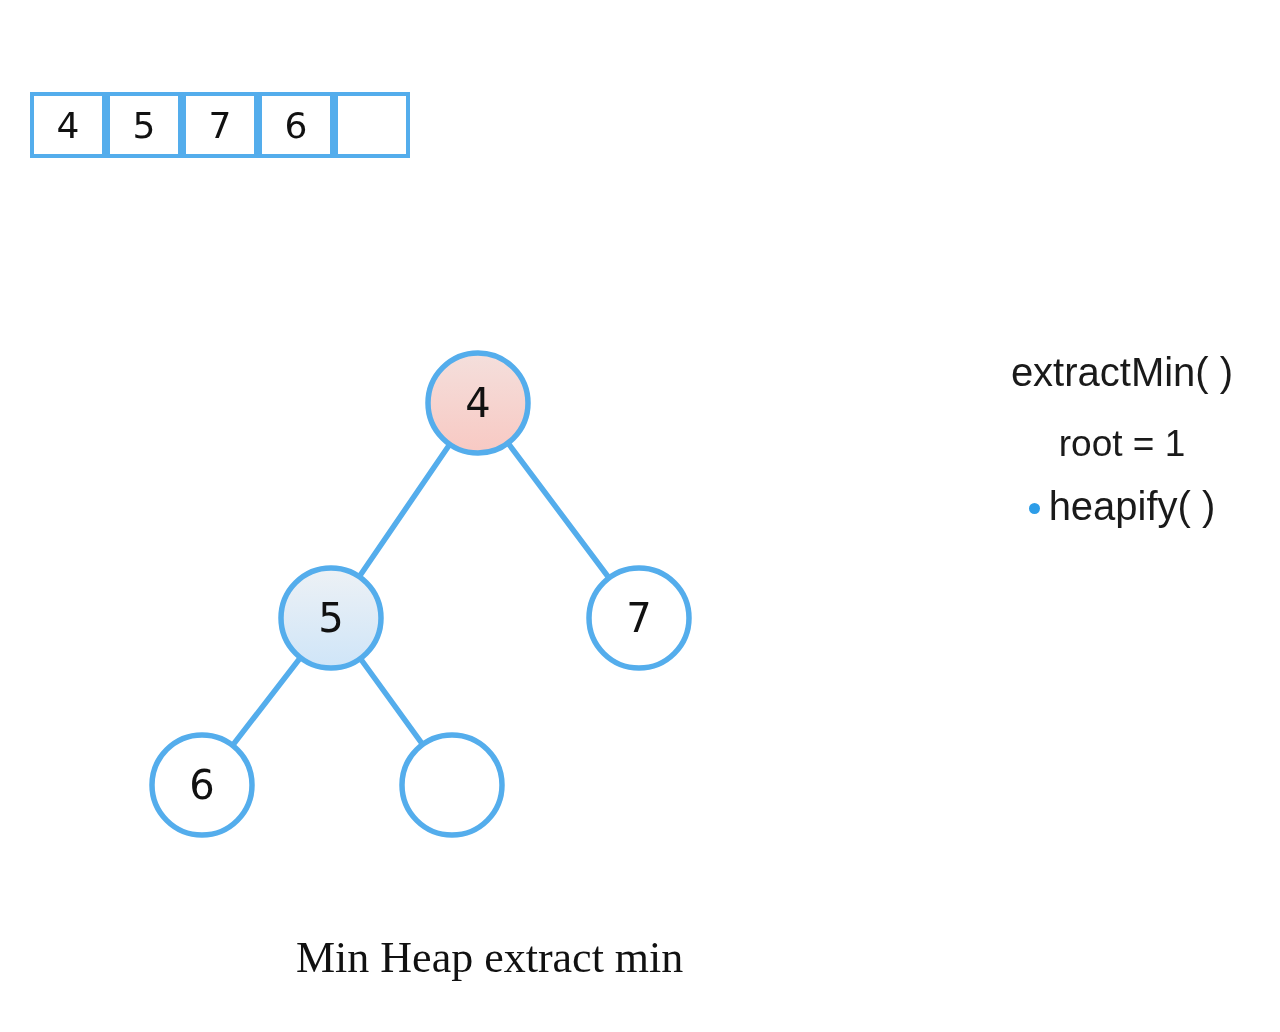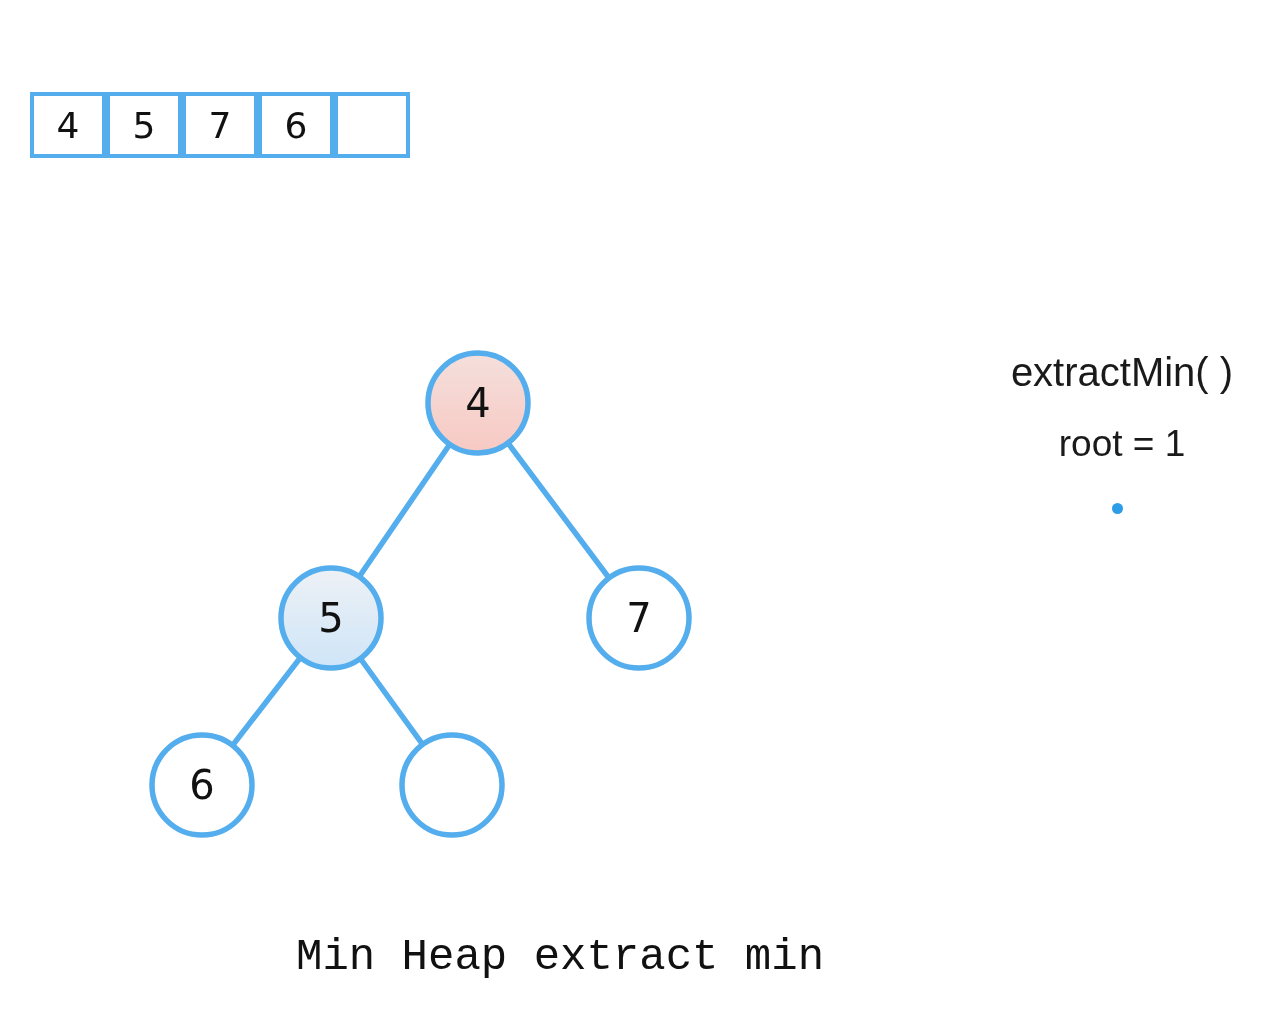--- a/index.html
+++ b/index.html
@@ -92,21 +92,21 @@
     background: #2D9DE8;
     margin-right: 9px;
     vertical-align: 6px;
   }
 
   
   .caption {
     position: absolute;
     left: 296px;
     top: 932px;
-    font-family: Liberation Mono, monospace;
+    font-family: Liberation Serif, serif;
     font-size: 44px;
     color: #111111;
     white-space: nowrap;
   }
 </style>
 </head>
 <body>
 
 <div id="canvas">
 
@@ -145,19 +145,19 @@
     <text class="node-label" x="331" y="632">5</text>
     <text class="node-label" x="639" y="632">7</text>
     <text class="node-label" x="202" y="799">6</text>
     <text class="node-label" x="452" y="799"></text>
   </svg>
 
   <div class="annotations">
     <div class="line1">extractMin( )</div>
     <div class="line2">root = 1</div>
     <div class="line3">
-      <span class="bullet-dot"></span>
+      <span class="bullet-dot"></span><span>heapify( )</span>
     </div>
   </div>
 
   <div class="caption">Min Heap extract min</div>
 
 </div>
 
 </body></html>

